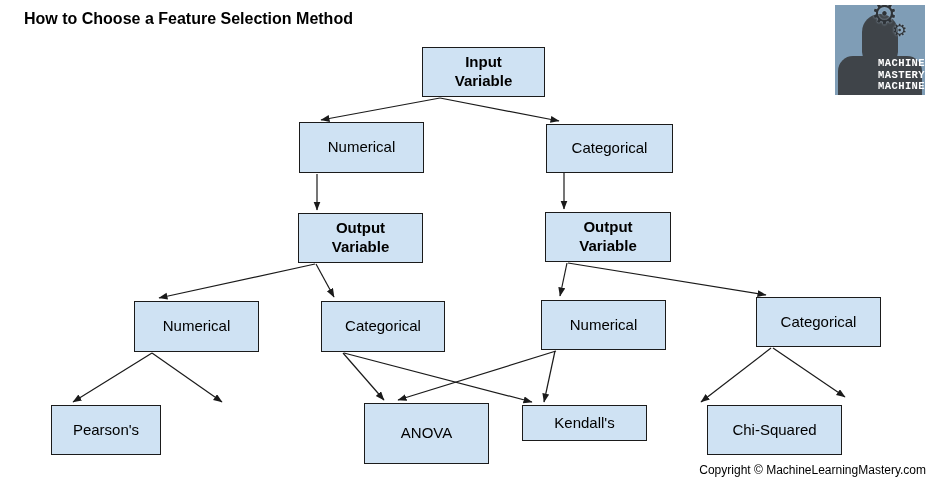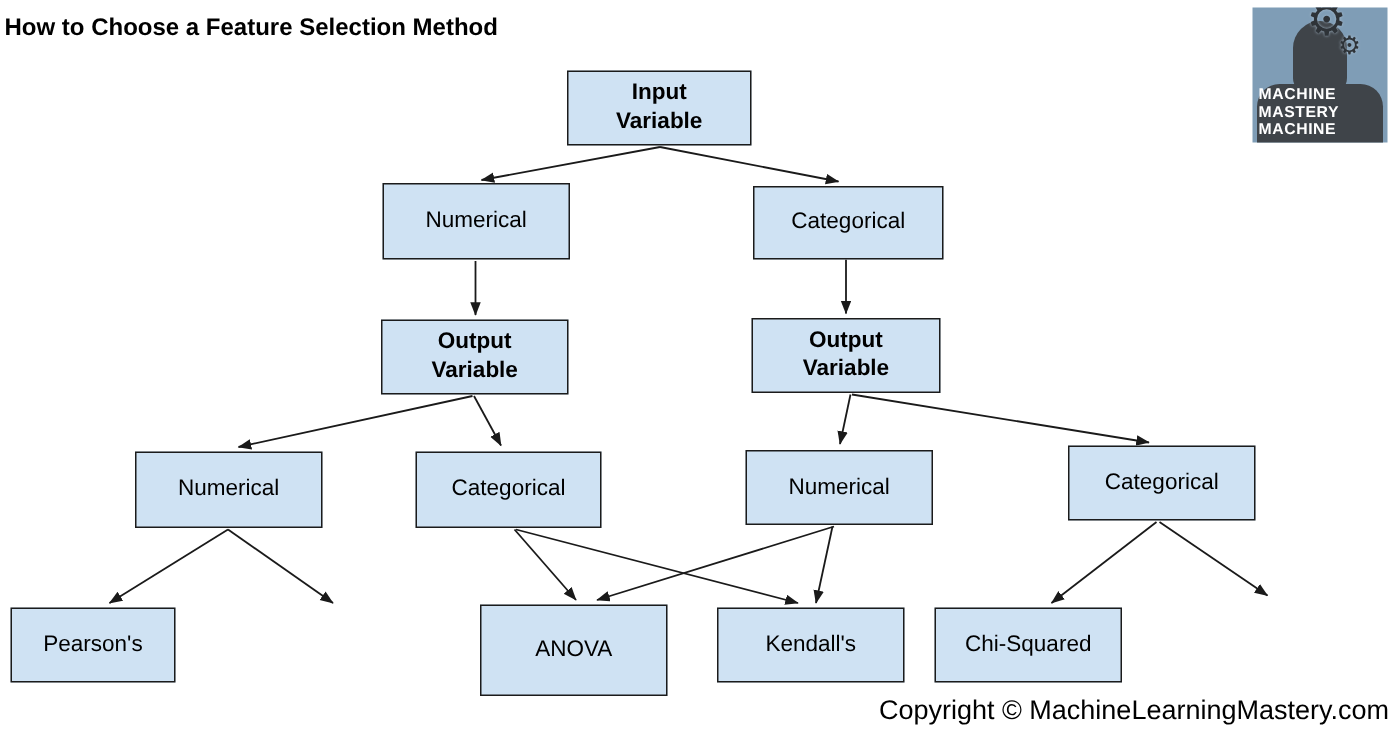--- a/index.html
+++ b/index.html
@@ -1,46 +1,47 @@
 <!DOCTYPE html>
 <html><head>
 <meta charset="utf-8">
 <style>
   html,body{margin:0;padding:0;background:#ffffff;}
   .stage{
     position:relative;width:931px;height:486px;background:#ffffff;overflow:hidden;
     font-family:"Liberation Sans",sans-serif;
   }
   .page-title{
-    position:absolute;left:3px;top:10px;
+    position:absolute;left:24px;top:10px;
     font-size:16px;font-weight:bold;color:#000000;
   }
   
   .node{
     position:absolute;box-sizing:border-box;
     background:#cfe2f3;border:1px solid #1b1b1b;
     display:flex;align-items:center;justify-content:center;
     text-align:center;font-size:15px;color:#000000;line-height:1.25;
     white-space:pre-line;
+    margin-left:44px;
   }
   .node.bold{font-weight:bold;}
   .n-input    {left:378px;top:47px; width:123px;height:50px;}
   .n-in-num   {left:255px;top:122px;width:125px;height:51px;}
   .n-in-cat   {left:502px;top:124px;width:127px;height:49px;}
   .n-out-l    {left:254px;top:213px;width:125px;height:50px;}
   .n-out-r    {left:501px;top:212px;width:126px;height:50px;}
   .n-num-l    {left:90px; top:301px;width:125px;height:51px;}
   .n-cat-l    {left:277px;top:301px;width:124px;height:51px;}
   .n-num-r    {left:497px;top:300px;width:125px;height:50px;}
   .n-cat-r    {left:712px;top:297px;width:125px;height:50px;}
   .n-pearsons {left:7px;  top:405px;width:110px;height:50px;}
   .n-spearmans{left:167px;top:405px;width:125px;height:50px;}
   .n-anova    {left:320px;top:403px;width:125px;height:61px;}
-  .n-kendalls {left:478px;top:405px;width:125px;height:50px;}
-  .n-chi      {left:623px;top:405px;width:125px;height:50px;}
+  .n-kendalls {left:478px;top:405px;width:125px;height:36px;}
+  .n-chi      {left:663px;top:405px;width:135px;height:50px;}
   .n-mutual   {left:785px;top:400px;width:125px;height:55px;}
   
   .arrows{position:absolute;left:0;top:0;pointer-events:none;}
   .arrows line{stroke:#1a1a1a;stroke-width:1.2;}
   
   .logo{
     position:absolute;left:835px;top:5px;width:90px;height:90px;
     background:#7f9db6;overflow:hidden;
   }
   .logo-shoulders{
@@ -51,28 +52,29 @@
     position:absolute;left:27px;top:9px;width:36px;height:48px;
     background:#3f4449;border-radius:18px 18px 10px 10px;
   }
   .logo-gear{
     position:absolute;color:#2e3338;line-height:1;
     text-shadow:0 0 2px #a9bdce;
   }
   .logo-gear.big{left:36px;top:-6px;font-size:30px;}
   .logo-gear.small{left:57px;top:17px;font-size:17px;}
   .logo-text{
-    position:absolute;left:4px;right:0;top:53px;
-    text-align:left;color:#ffffff;font-weight:bold;
+    position:absolute;left:16px;right:0;top:53px;
+    text-align:right;color:#ffffff;font-weight:bold;
     font-size:10.5px;line-height:1.1;letter-spacing:0.4px;
     font-stretch:condensed;
+    font-family:Liberation Mono, monospace;
   }
   .copyright{
     position:absolute;right:5px;top:463px;
-    font-size:18px;color:#000000;
+    font-size:12px;color:#000000;
   }
 </style>
 </head>
 <body>
 
 <div class="stage">
 
   <div class="page-title">How to Choose a Feature Selection Method</div>
 
   <svg class="arrows" width="931" height="486" viewBox="0 0 931 486" aria-hidden="true">

